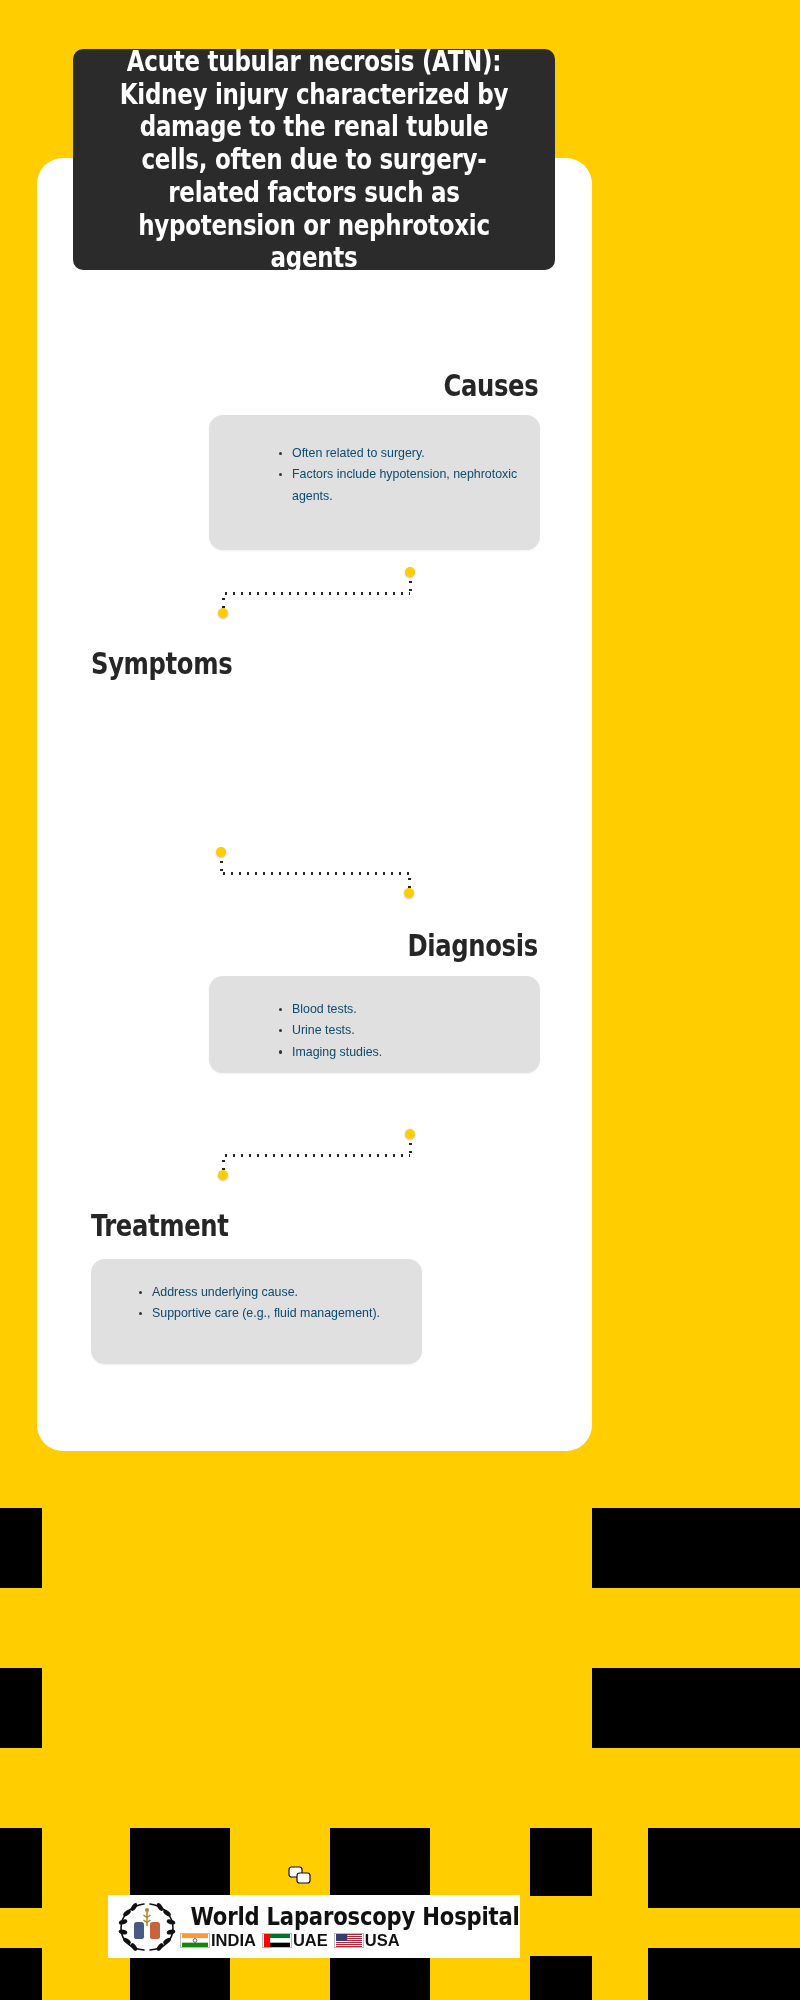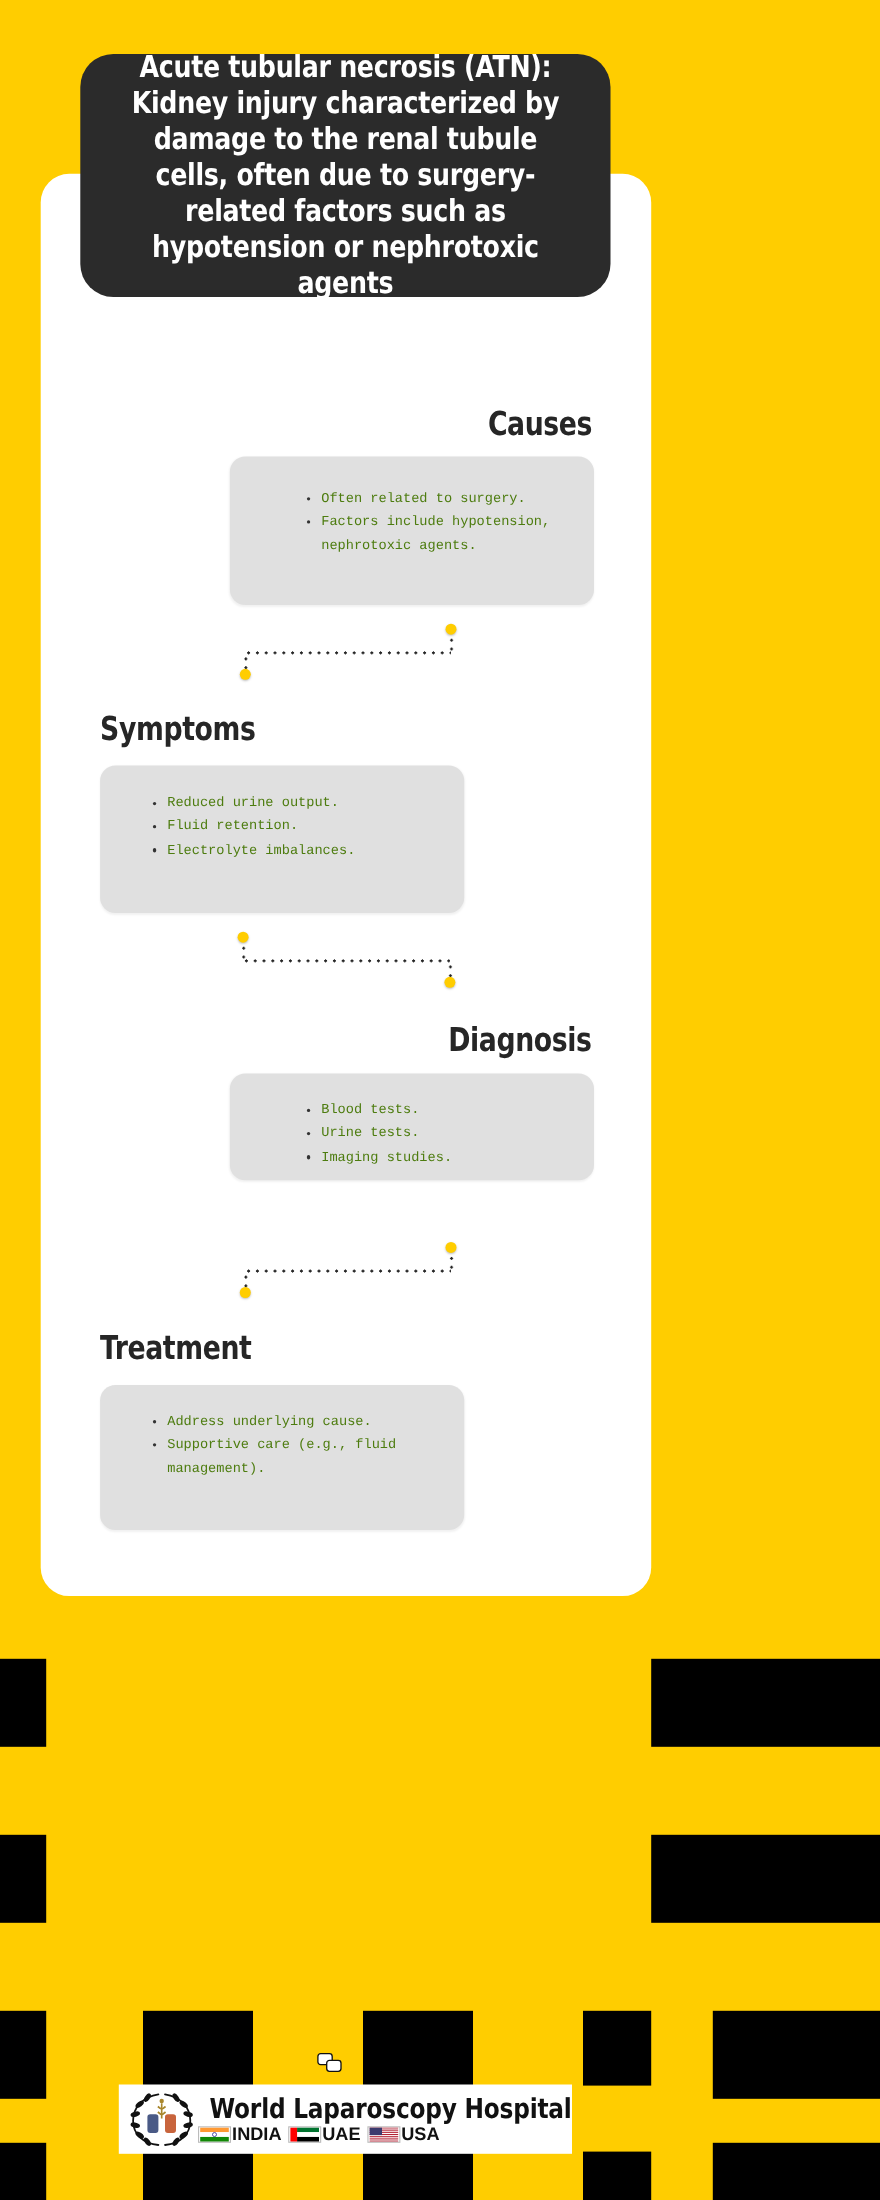--- a/index.html
+++ b/index.html
@@ -26,21 +26,21 @@
     background:#fff;
     border-radius:26px;
   }
 
   
   #title-plaque {
     position:absolute;
     left:73px; top:49px;
     width:482px; height:221px;
     background:#2B2B2B;
-    border-radius:30px;
+    border-radius:10px;
     display:flex; align-items:center; justify-content:center;
     padding:8px 18px;
   }
   #title-text {
     color:#fff;
     font-family:"DejaVu Sans Condensed","Liberation Sans Narrow","Liberation Sans",sans-serif;
     font-weight:bold;
     font-size:27.5px;
     line-height:1.19;
     text-align:center;
@@ -65,25 +65,25 @@
   
   .panel {
     position:absolute;
     background:#E0E0E0;
     border-radius:14px;
     box-shadow:0 1px 2px rgba(0,0,0,0.06);
   }
   .panel ul { list-style:none; }
   .panel li {
     position:relative;
-    color:#4d7c0f;
+    color:#0c4a6e;
     font-size:12.4px;
     line-height:1.72;
     padding-left:15px;
-    font-family:Liberation Mono, monospace;
+    font-family:Liberation Sans, sans-serif;
   }
   .panel li::before {
     content:"";
     position:absolute;
     left:2px; top:8.5px;
     width:3.4px; height:3.4px;
     border-radius:50%;
     background:#333;
   }
 
@@ -194,27 +194,20 @@
   <div class="conn">
     <div class="node" style="left:405px; top:567px;"></div>
     <div class="dot-v" style="left:408.5px; top:578px; height:16px;"></div>
     <div class="dot-h" style="left:222px;   top:592px;  width:188px;"></div>
     <div class="dot-v" style="left:221.5px; top:595px;  height:17px;"></div>
     <div class="node" style="left:218px; top:608px;"></div>
   </div>
 
   <div class="section-heading left" style="left:91px; top:646px;">Symptoms</div>
 
-  <div class="panel" style="left:91px; top:696px; width:331px; height:134px;">
-    <ul style="padding:24px 22px 0 46px;">
-      <li>Reduced urine output.</li>
-      <li>Fluid retention.</li>
-      <li>Electrolyte imbalances.</li>
-    </ul>
-  </div>
 
   <div class="conn">
     <div class="node" style="left:216px; top:847px;"></div>
     <div class="dot-v" style="left:219.5px; top:858px; height:16px;"></div>
     <div class="dot-h" style="left:220px;   top:872px;  width:189px;"></div>
     <div class="dot-v" style="left:407.5px; top:875px;  height:17px;"></div>
     <div class="node" style="left:404px; top:888px;"></div>
   </div>
 
   <div class="section-heading right" style="right:262px; top:928px;">Diagnosis</div>
@@ -230,21 +223,21 @@
   <div class="conn">
     <div class="node" style="left:405px; top:1129px;"></div>
     <div class="dot-v" style="left:408.5px; top:1140px; height:16px;"></div>
     <div class="dot-h" style="left:222px;   top:1154px; width:188px;"></div>
     <div class="dot-v" style="left:221.5px; top:1157px; height:17px;"></div>
     <div class="node" style="left:218px; top:1170px;"></div>
   </div>
 
   <div class="section-heading left" style="left:91px; top:1208px;">Treatment</div>
 
-  <div class="panel" style="left:91px; top:1259px; width:331px; height:132px;">
+  <div class="panel" style="left:91px; top:1259px; width:331px; height:105px;">
     <ul style="padding:23px 22px 0 46px;">
       <li>Address underlying cause.</li>
       <li>Supportive care (e.g., fluid management).</li>
     </ul>
   </div>
 
   <svg id="chat-icon" viewBox="0 0 24 20">
     <rect x="1" y="1" width="13" height="10" rx="2.5" fill="#fff" stroke="#111" stroke-width="1.2"></rect>
     <rect x="9" y="7" width="13" height="10" rx="2.5" fill="#fff" stroke="#111" stroke-width="1.2"></rect>
   </svg>

